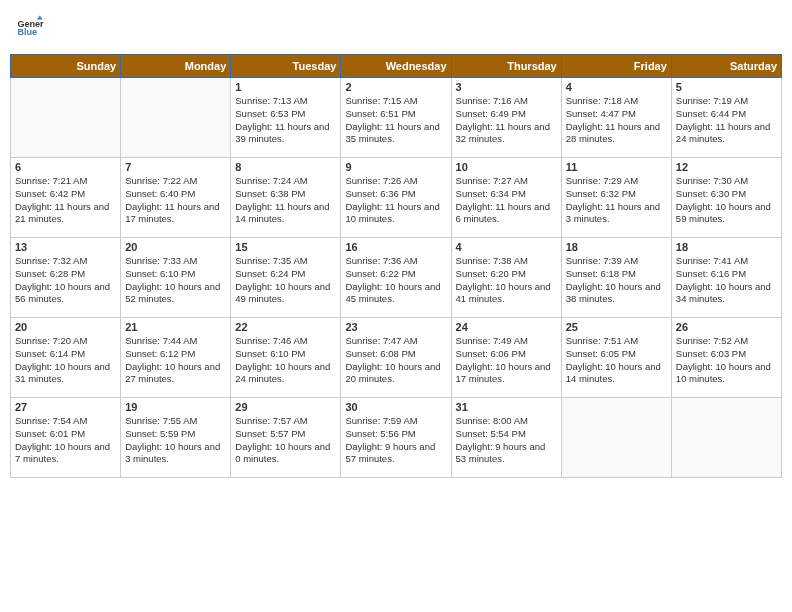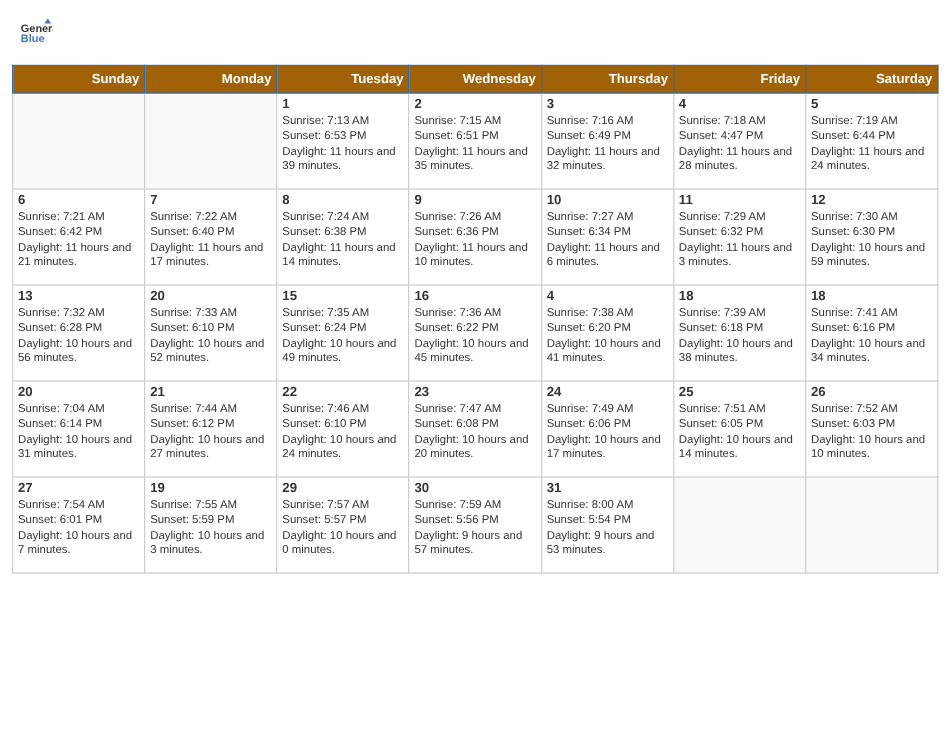--- a/index.html
+++ b/index.html
@@ -239,21 +239,21 @@
         <td>
           <span class="day-num">18</span>
           <div class="day-info">Sunrise: 7:41 AM
 Sunset: 6:16 PM
 Daylight: 10 hours and 34 minutes.</div>
         </td>
       </tr>
       <tr class="week-row">
         <td>
           <span class="day-num">20</span>
-          <div class="day-info">Sunrise: 7:04 AM
+          <div class="day-info">Sunrise: 7:20 AM
 Sunset: 6:14 PM
 Daylight: 10 hours and 31 minutes.</div>
         </td>
         <td>
           <span class="day-num">21</span>
           <div class="day-info">Sunrise: 7:44 AM
 Sunset: 6:12 PM
 Daylight: 10 hours and 27 minutes.</div>
         </td>
         <td>

